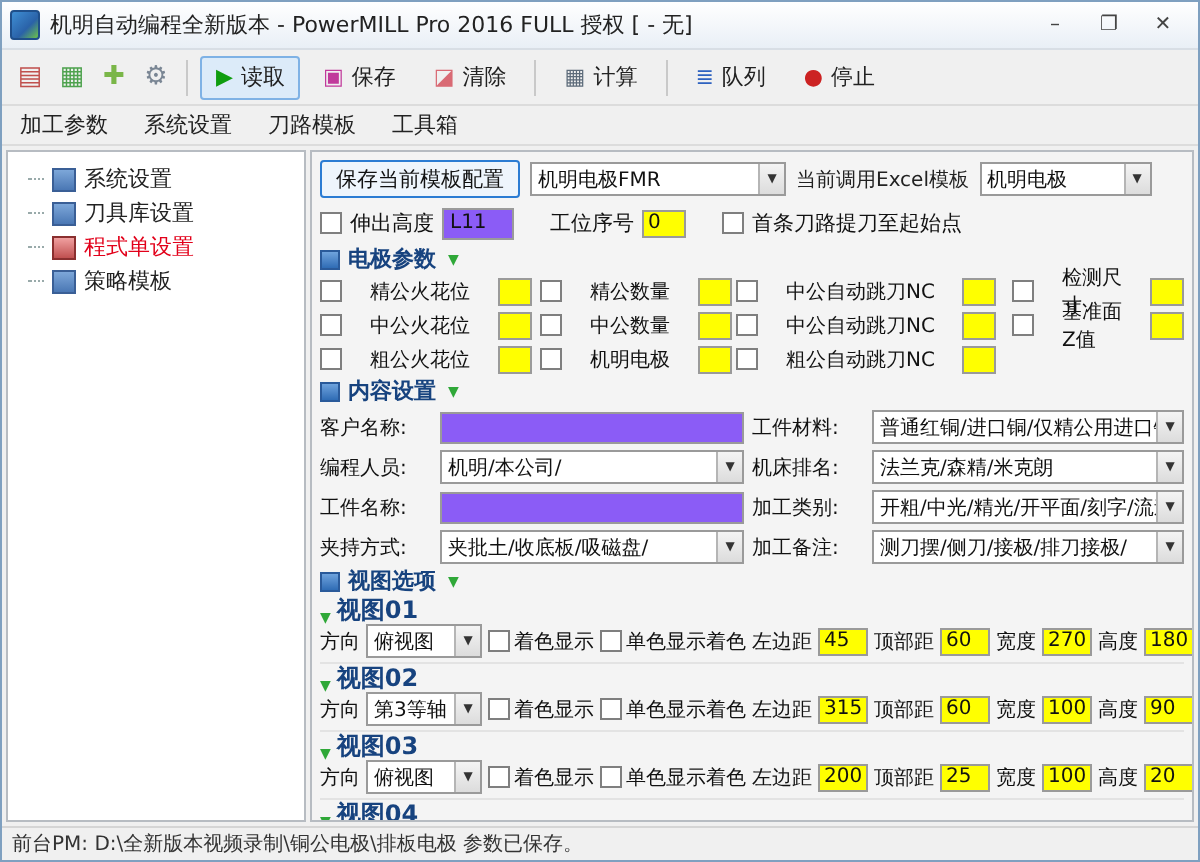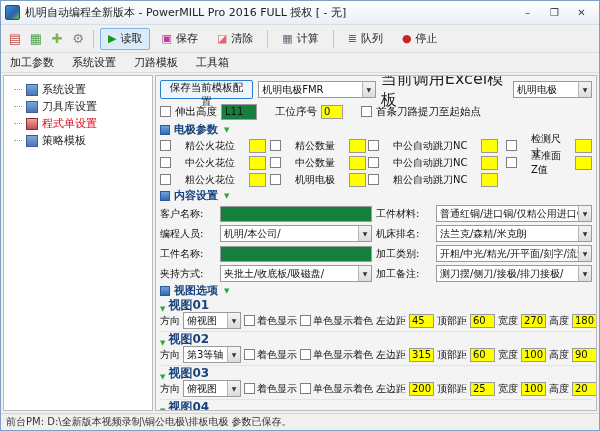--- a/index.html
+++ b/index.html
@@ -53,34 +53,34 @@
 
   
   .row { display:flex; align-items:center; }
   .checkbox { width:11px; height:11px; background:#fff; border:1px solid #7f7f7f; flex:none; }
   .combo { background:#fff; border:1px solid #9a9a9a; height:17px; display:flex; align-items:stretch; overflow:hidden;justify-content:center; }
   .combo .txt { flex:1; padding:0 3px; font-size:10px; white-space:nowrap; overflow:hidden; display:flex; align-items:center; color:#111; }
   .combo .arrow { width:13px; background:linear-gradient(#f4f4f4,#dcdcdc); border-left:1px solid #b5b5b5;
                   display:flex; align-items:center; justify-content:center; flex:none; }
   .combo .arrow::after { content:"▼"; font-size:6px; color:#333; }
   .ybox { background:#ffff00; border:1px solid #9a9a9a; height:14px; font-size:10px; padding:0 2px; color:#111; }
-  .winput { background:#15803d; border:1px solid #9a9a9a; height:16px; font-size:10px; padding:0 3px; color:#111; }
+  .winput { background:#8b5cf6; border:1px solid #9a9a9a; height:16px; font-size:10px; padding:0 3px; color:#111; }
 
   .section-h { display:flex; align-items:center; gap:4px; height:15px; flex:none; margin-top:1px; }
   .section-ico { width:10px; height:10px; flex:none; border:1px solid #2a5a9a;
                  background:linear-gradient(#6fa3dd,#2f6cb5); }
   .section-title { font-size:11px; font-weight:bold; color:#17437f; }
   .section-h::after { content:"▼"; font-size:7px; color:#2fa838; margin-left:2px; }
 
   
   .rowA { height:21px; gap:5px; flex:none; }
   .btn-save-tpl { height:19px; padding:0 7px; font-size:10.5px; background:#eef5fc;
                   border:1px solid #2b7cd3; border-radius:2px; color:#111; }
   .combo.tplA { width:128px; } .combo.tplB { width:86px; }
-  .lbl-excel { font-size:16px; color:#222; }
+  .lbl-excel { font-size:10px; color:#222; }
 
   
   .rowB { height:19px; gap:4px; flex:none; margin-top:2px; font-size:10.5px; color:#111; }
   .gap10 { width:10px; flex:none; }
 
   
   .egrid { display:grid; grid-template-columns:110px 98px 138px 1fr; row-gap:2px; flex:none; margin-top:1px; }
   .ecell { display:flex; align-items:center; gap:14px; height:15px; font-size:10px; color:#111; }
   .ecell .ybox { width:17px; flex:none; }
 

